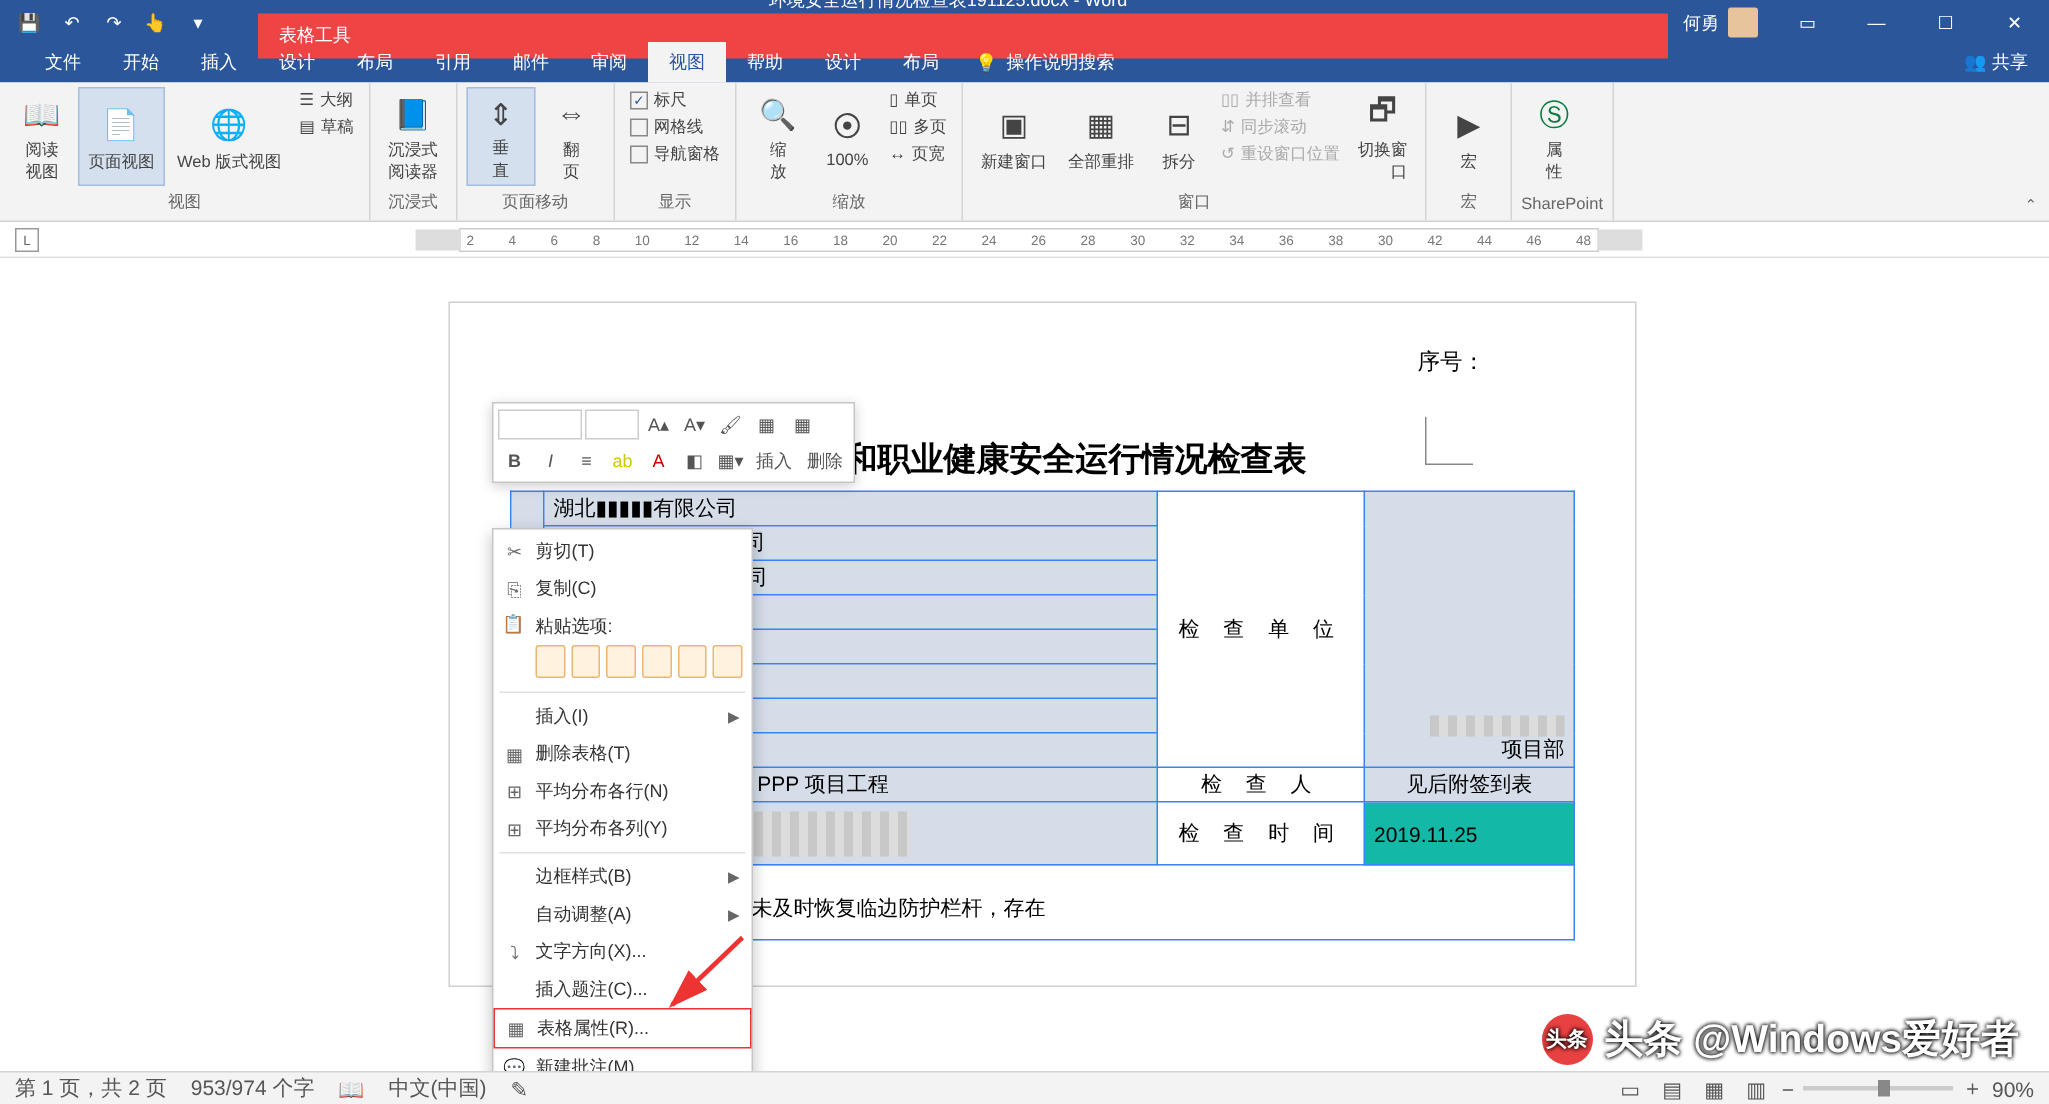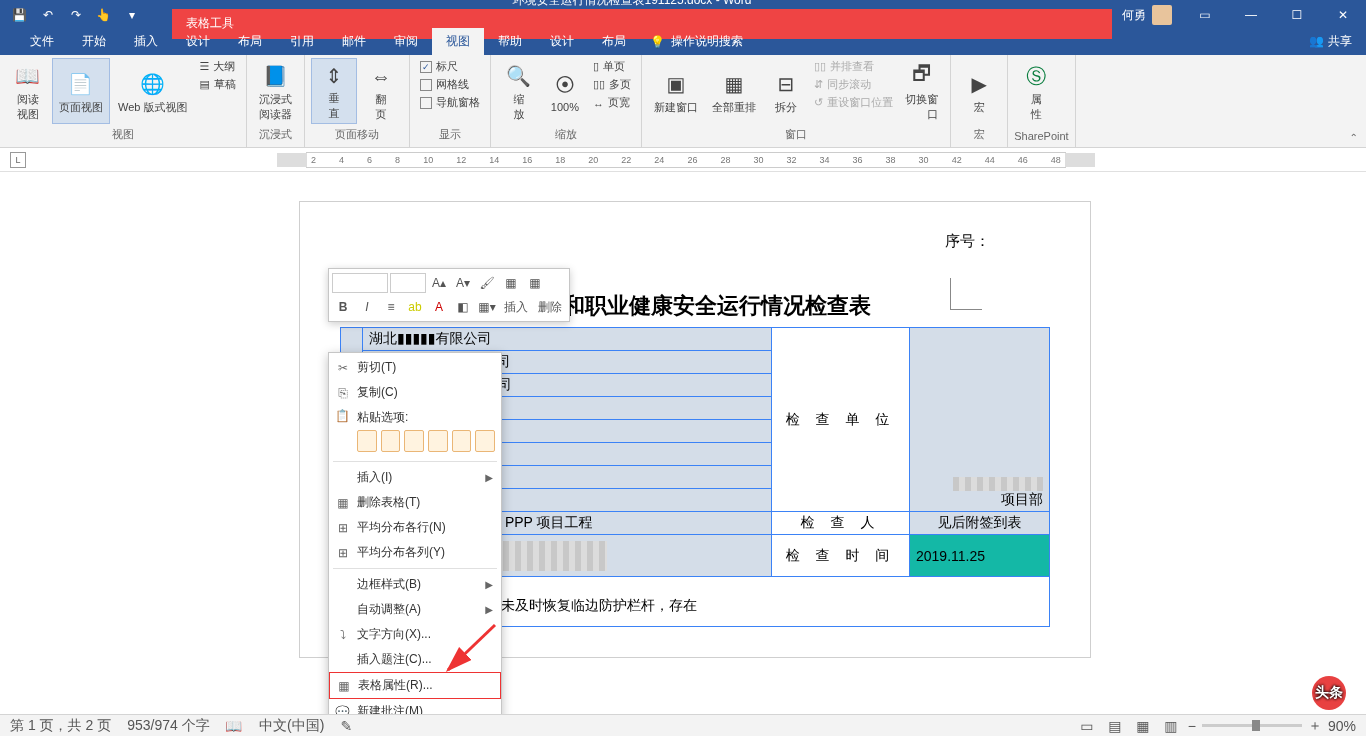--- a/index.html
+++ b/index.html
@@ -498,13 +498,14 @@
     <div class="zoom-slider">
         <div class="thumb"></div>
       </div>
     <span>＋</span>
     <span>90%</span>
   </div>
 </div>
 
 <div class="wm">
   <span class="logo">头条</span>
+  <span>头条  @Windows爱好者</span>
 </div>
 
 </body></html>

